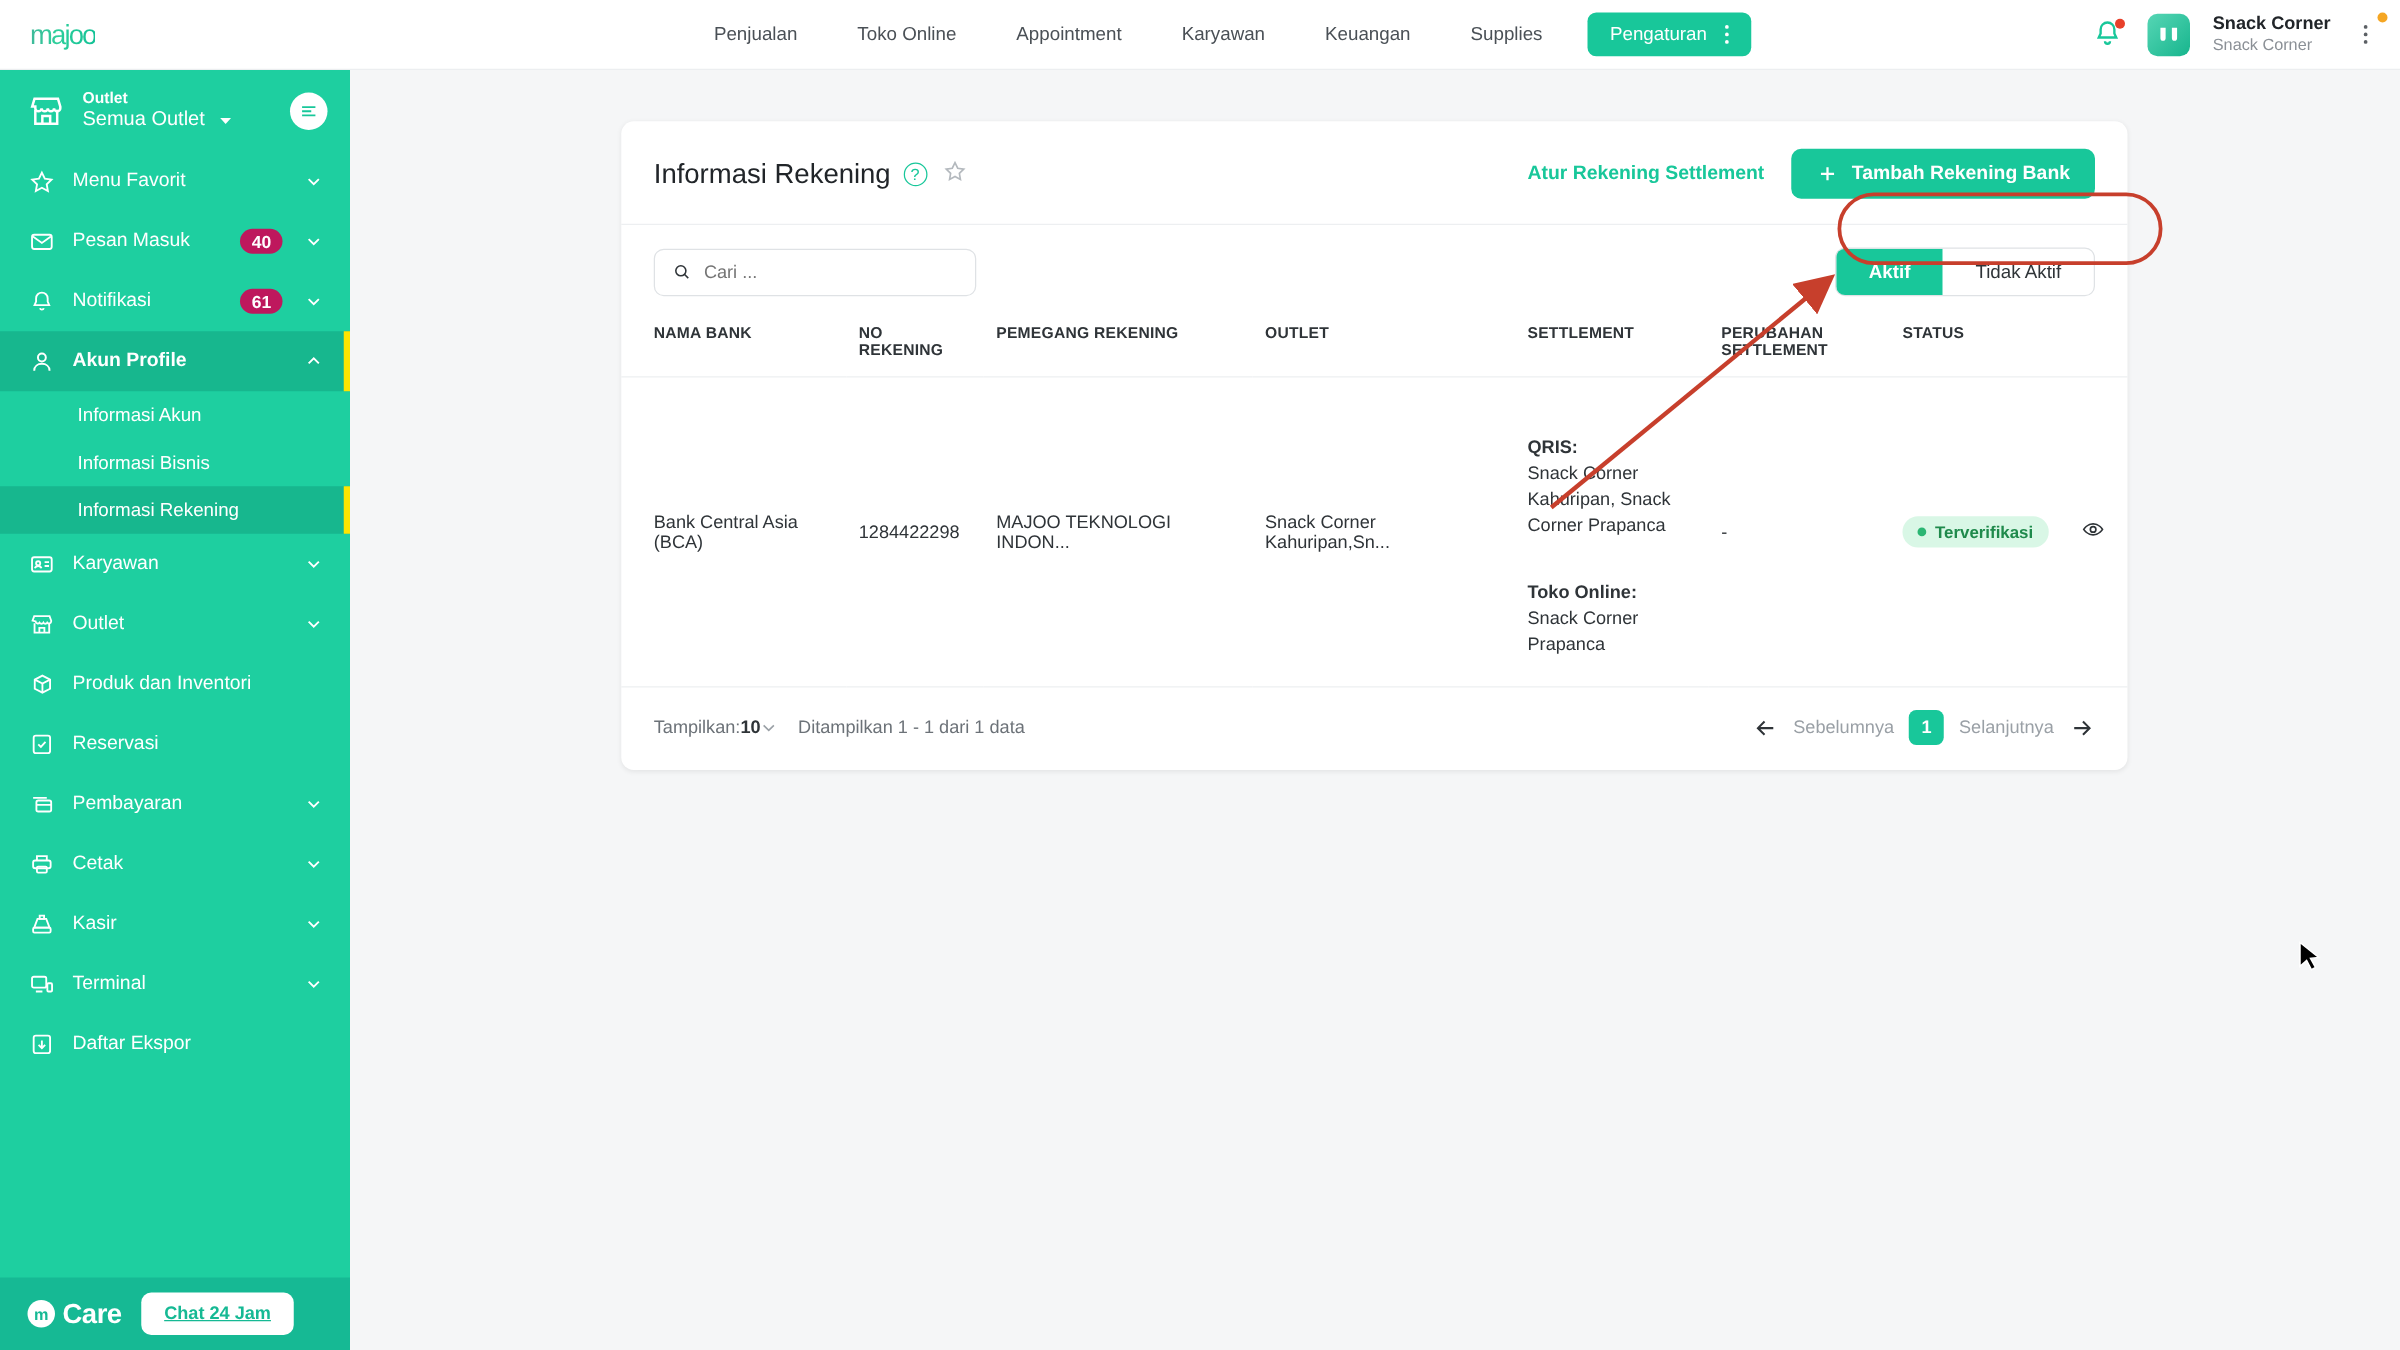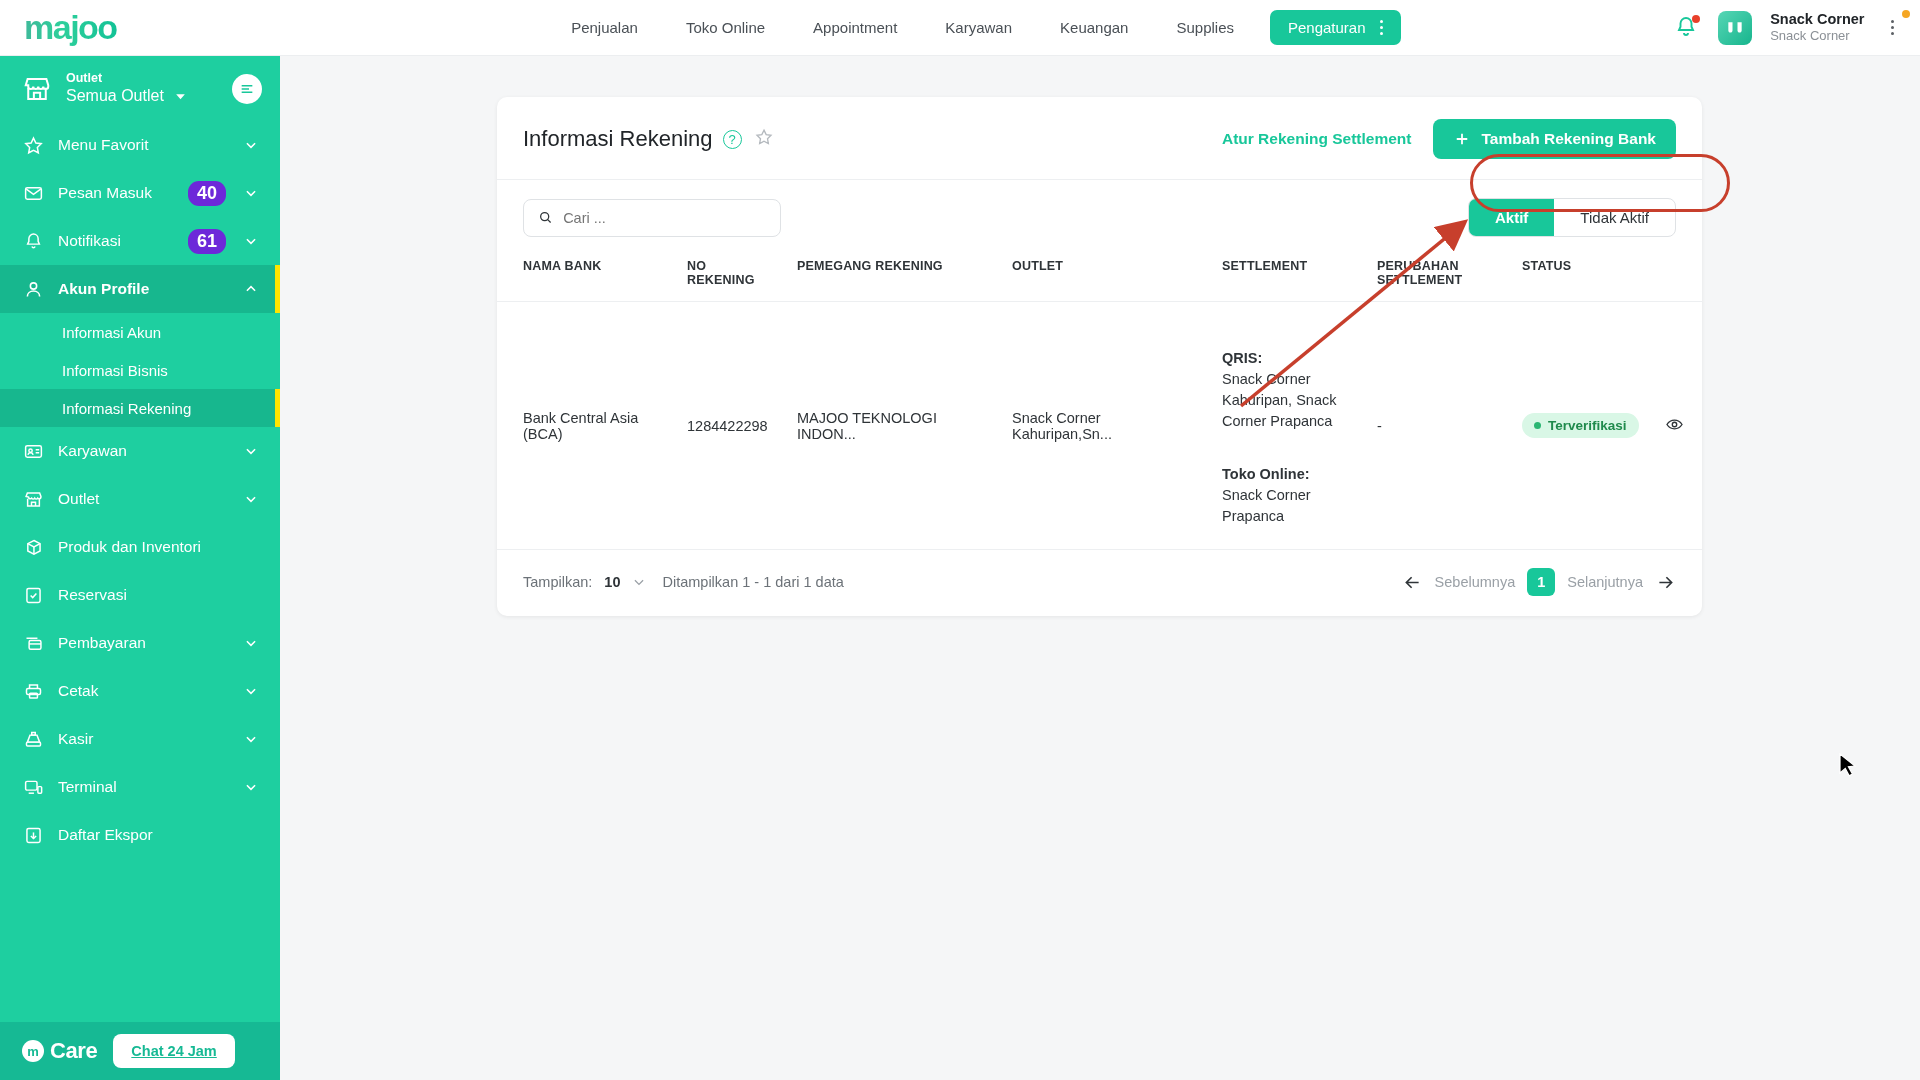--- a/index.html
+++ b/index.html
@@ -11,21 +11,21 @@
   }
 
   
   .topbar {
     position: absolute; top: 0; left: 0; width: 1920px; height: 56px;
     background: #ffffff; display: flex; align-items: center;
     border-bottom: 1px solid #eceef0; z-index: 20;
   }
   .logo-wrap { width: 280px; display: flex; align-items: center; padding-left: 24px; }
   .logo-text {
-    font-size: 34px; font-weight: 700; letter-spacing: -1.5px;
+    font-size: 22px; font-weight: 400; letter-spacing: -1.5px;
     background: linear-gradient(90deg, #3fb99a 0%, #2ecf9b 40%, #13c296 100%);
     -webkit-background-clip: text; background-clip: text; color: transparent; text-align: center;
   }
   .topnav { flex: 1; display: flex; align-items: center; justify-content: center; gap: 12px; }
   .topnav-item {
     font-size: 15px; color: #4a5056; padding: 8px 18px; cursor: pointer; white-space: nowrap;
   }
   .btn-pengaturan {
     display: flex; align-items: center; gap: 6px;
     background: #18c79a; color: #fff; border-radius: 7px;
@@ -76,21 +76,21 @@
     cursor: pointer; position: relative;
   }
   .nav-item .ico { width: 22px; display: flex; align-items: center; justify-content: center; flex: 0 0 22px; }
   .nav-item .lbl { flex: 1; white-space: nowrap; }
   .nav-item.active { background: #17b78e; }
   .nav-item.active::after {
     content: ""; position: absolute; right: 0; top: 0; bottom: 0;
     width: 5px; background: #ffe500;
   }
   .badge {
-    background: #6d28d9; color: #fff; font-size: 18px; font-weight: 700;
+    background: #be185d; color: #fff; font-size: 14px; font-weight: 700;
     border-radius: 11px; padding: 2px 9px; margin-right: 4px;
   }
   .sub-item {
     display: flex; align-items: center; height: 38px;
     padding-left: 62px; color: #ffffff; font-size: 15px; cursor: pointer;
     position: relative;
   }
   .sub-item.active { background: #17b78e; }
   .sub-item.active::after {
     content: ""; position: absolute; right: 0; top: 0; bottom: 0;
@@ -175,21 +175,21 @@
   .settle-block { line-height: 1.45; font-size: 14.5px; }
   .settle-gap { height: 8px; }
   .status-pill {
     display: inline-flex; align-items: center; gap: 7px;
     background: #d9f7e6; color: #1f8a4c; font-size: 13.5px; font-weight: 700;
     border-radius: 13px; padding: 5px 12px;
   }
   .status-pill .dot { width: 7px; height: 7px; border-radius: 50%; background: #2bb673; }
 
   .card-foot { display: flex; align-items: center; padding: 18px 26px 20px 26px; }
-  .foot-left { display: flex; align-items: center; gap: 12px; font-size: 14.5px; color: #6c7278; }
+  .foot-left { display: flex; align-items: center; gap: 0; font-size: 14.5px; color: #6c7278; }
   .foot-left .num { color: #2f3438; font-weight: 700; }
   .foot-info { margin-left: 16px; font-size: 14.5px; color: #6c7278; }
   .pager { margin-left: auto; display: flex; align-items: center; gap: 12px; }
   .pg-txt { font-size: 14.5px; color: #9aa0a6; cursor: pointer; }
   .pg-num {
     width: 28px; height: 28px; border-radius: 6px; background: #18c79a; color: #fff;
     font-size: 14.5px; font-weight: 700; display: flex; align-items: center;
     justify-content: center; cursor: pointer;
   }
 

